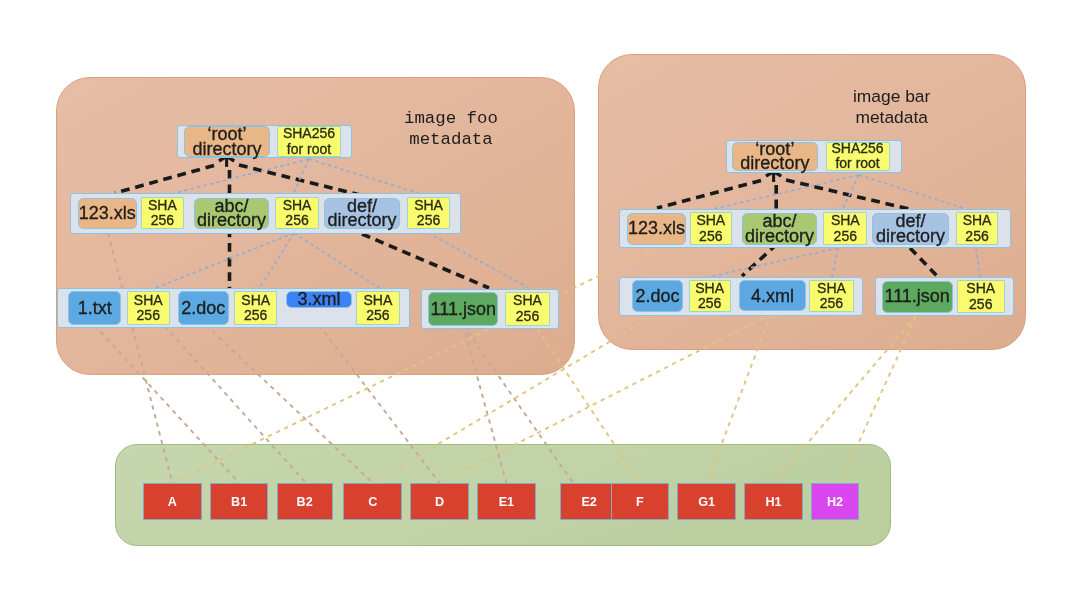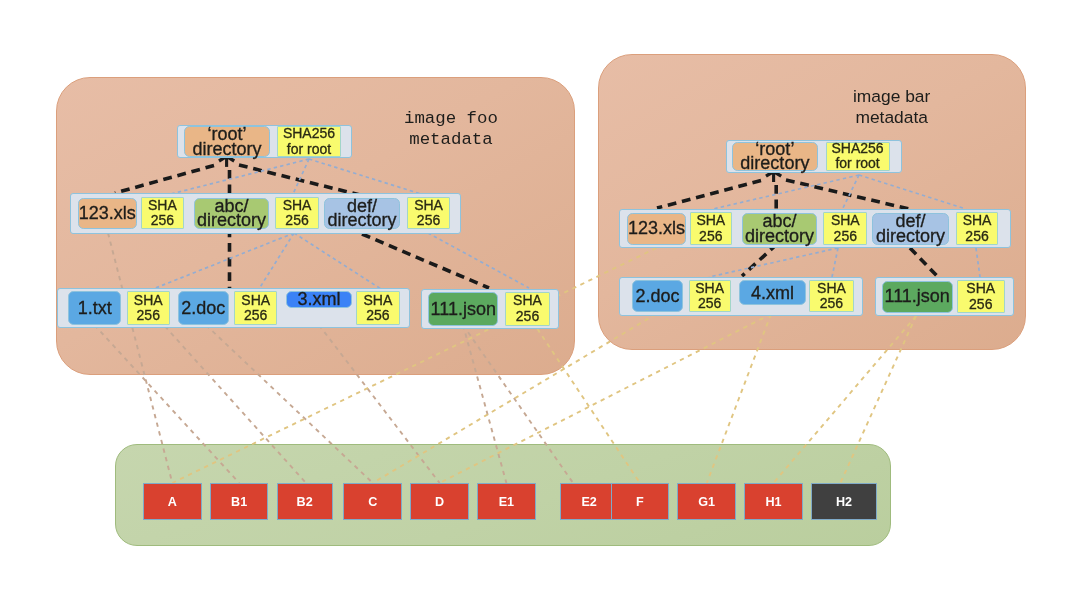--- a/index.html
+++ b/index.html
@@ -109,30 +109,30 @@
     <div class="grp" style="left: 618.8px; top: 209.3px; width: 391.9px; height: 38.7px;"></div>
     <div class="node" style="left: 626.8px; top: 212.75px; width: 59.4px; height: 31.8px; background: rgb(233, 182, 135); border: 1.3px solid rgb(142, 195, 221);">123.xls</div>
     <div class="node sha" style="left: 689.5px; top: 212.45px; width: 42.6px; height: 32.4px;">SHA<br>256</div>
     <div class="node" style="left: 741.7px; top: 212.75px; width: 75.5px; height: 31.8px; background: rgb(168, 201, 114); border: 1.3px solid rgb(142, 195, 221);">abc/<br>directory</div>
     <div class="node sha" style="left: 823.3px; top: 212.45px; width: 44px; height: 32.4px;">SHA<br>256</div>
     <div class="node" style="left: 871.8px; top: 212.75px; width: 77.2px; height: 31.8px; background: rgb(167, 195, 228); border: 1.3px solid rgb(142, 195, 221);">def/<br>directory</div>
     <div class="node sha" style="left: 955.9px; top: 212.45px; width: 42.3px; height: 32.4px;">SHA<br>256</div>
     <div class="grp" style="left: 618.8px; top: 276.7px; width: 244.3px; height: 38.9px;"></div>
     <div class="node" style="left: 632.2px; top: 280.35px; width: 50.6px; height: 31.6px; background: rgb(91, 168, 227); border: 1.3px solid rgb(142, 195, 221);">2.doc</div>
     <div class="node sha" style="left: 688.6px; top: 280.05px; width: 42.1px; height: 32.2px;">SHA<br>256</div>
-    <div class="node" style="left: 739.4px; top: 280.35px; width: 66.3px; height: 25px; background: rgb(91, 168, 227); border: 1.3px solid rgb(142, 195, 221);">4.xml</div>
+    <div class="node" style="left: 739.4px; top: 280.35px; width: 66.3px; height: 31px; background: rgb(91, 168, 227); border: 1.3px solid rgb(142, 195, 221);">4.xml</div>
     <div class="node sha" style="left: 809.4px; top: 280.05px; width: 44.2px; height: 32.2px;">SHA<br>256</div>
     <div class="grp" style="left: 875.3px; top: 276.9px; width: 138.5px; height: 39.5px;"></div>
     <div class="node" style="left: 881.8px; top: 280.75px; width: 70.8px; height: 31.8px; background: rgb(92, 169, 95); border: 1.3px solid rgb(142, 195, 221);">111.json</div>
     <div class="node sha" style="left: 956.8px; top: 280.45px; width: 47.9px; height: 32.4px;">SHA<br>256</div>
     <div class="shared-layer" style="left: 115px; top: 444px; width: 776px; height: 102px;"></div>
     <div class="blk" style="left: 143px; top: 483.3px; width: 58.7px; height: 36.5px; background: rgb(217, 65, 47);">A</div>
     <div class="blk" style="left: 209.8px; top: 483.3px; width: 58.7px; height: 36.5px; background: rgb(217, 65, 47);">B1</div>
     <div class="blk" style="left: 276.6px; top: 483.3px; width: 56px; height: 36.5px; background: rgb(217, 65, 47);">B2</div>
     <div class="blk" style="left: 343.4px; top: 483.3px; width: 58.7px; height: 36.5px; background: rgb(217, 65, 47);">C</div>
     <div class="blk" style="left: 410.2px; top: 483.3px; width: 58.7px; height: 36.5px; background: rgb(217, 65, 47);">D</div>
     <div class="blk" style="left: 477px; top: 483.3px; width: 58.7px; height: 36.5px; background: rgb(217, 65, 47); text-align: center;">E1</div>
     <div class="blk" style="left: 543.8px; top: 483.3px; width: 58.7px; height: 36.5px; background: rgb(217, 65, 47); margin-left: 16px;">E2</div>
     <div class="blk" style="left: 610.6px; top: 483.3px; width: 58.7px; height: 36.5px; background: rgb(217, 65, 47);">F</div>
     <div class="blk" style="left: 677.4px; top: 483.3px; width: 58.7px; height: 36.5px; background: rgb(217, 65, 47);">G1</div>
     <div class="blk" style="left: 744.2px; top: 483.3px; width: 58.7px; height: 36.5px; background: rgb(217, 65, 47);">H1</div>
-    <div class="blk" style="left: 811px; top: 483.3px; width: 66px; height: 36.5px; background: #404040;">H2</div>
+    <div class="blk" style="left: 811px; top: 483.3px; width: 48px; height: 36.5px; background: #d946ef;">H2</div>
   </div>
 
 </body></html>

